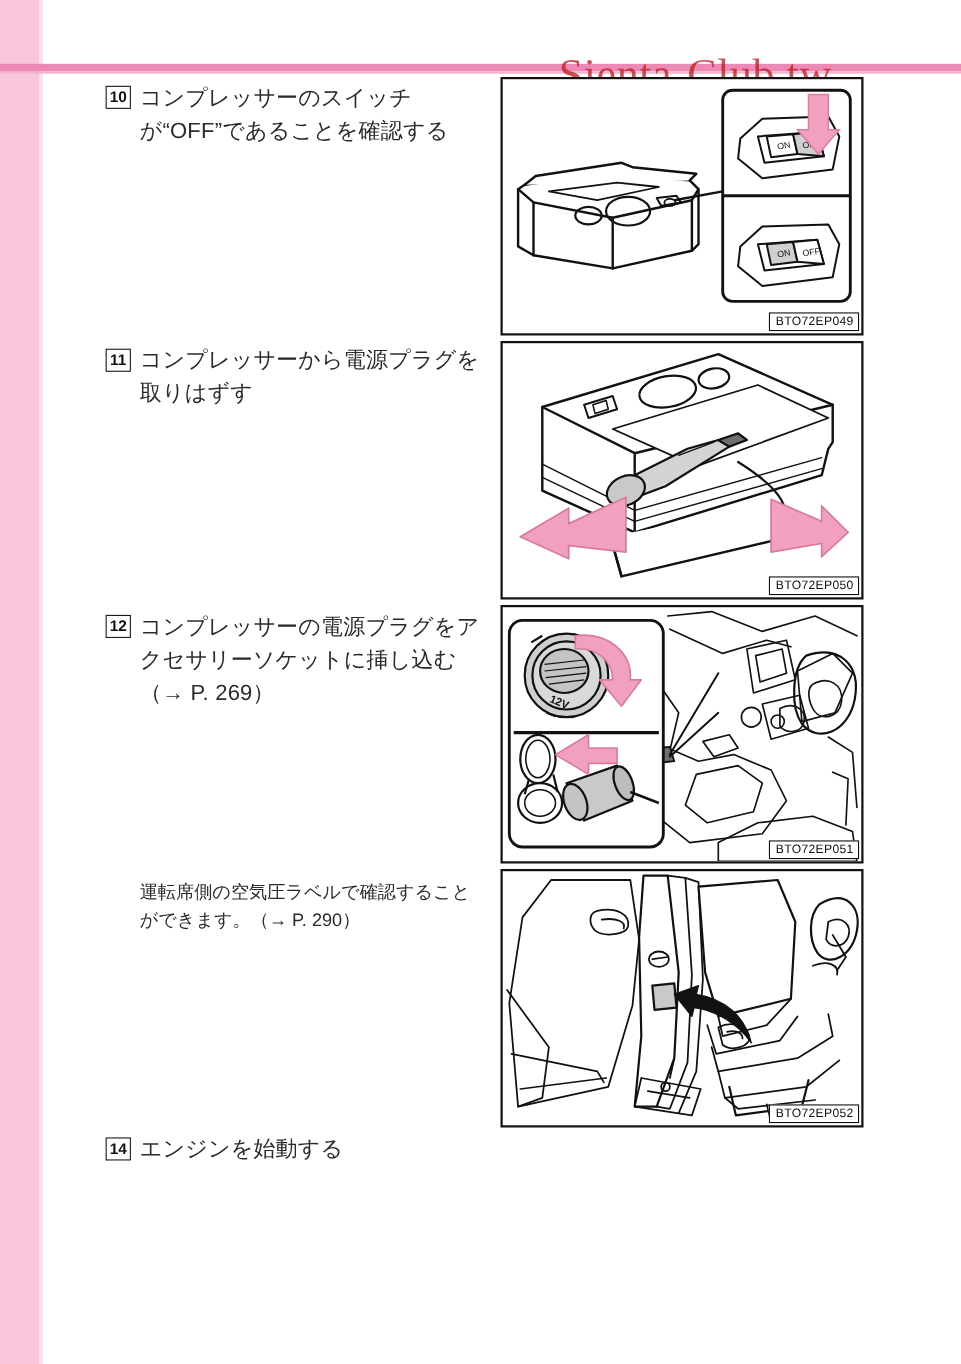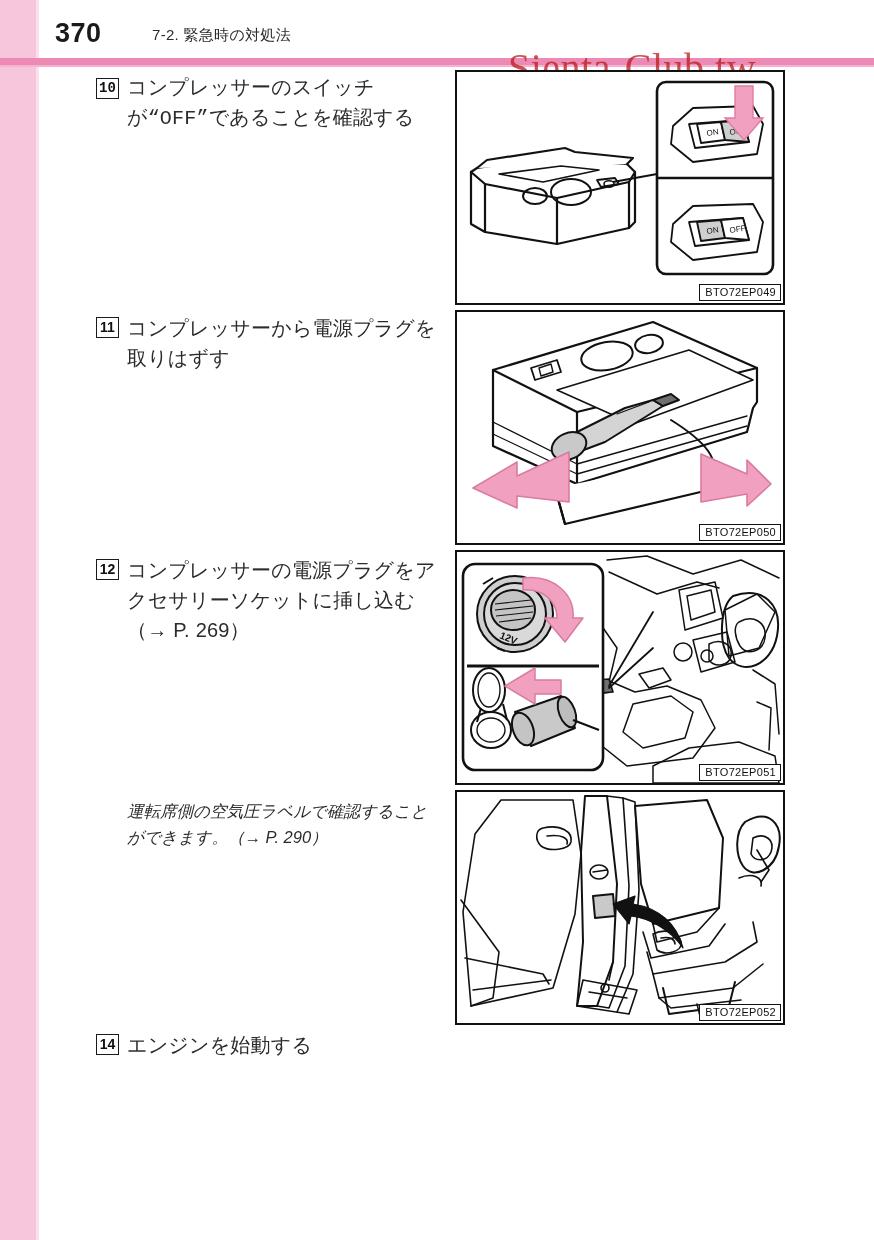--- a/index.html
+++ b/index.html
@@ -120,21 +120,20 @@
     color: #2b2b2b;
     letter-spacing: 0.2px;
   }
   .step-sub {
     margin-left: 31px;
     margin-top: 5px;
     font-size: 16.5px;
     line-height: 26px;
     color: #2b2b2b;
     width: 315px;
-    font-style: italic;
   }
   
   .figure {
     position: absolute;
     left: 455px;
     width: 330px;
     border: 2.2px solid #111;
     box-sizing: border-box;
     background: #ffffff;
     overflow: hidden;
@@ -155,30 +154,26 @@
   }
 </style>
 </head>
 <body>
 
 <div class="page">
 
   <div class="edge-band"></div>
   <div class="edge-band-hairline"></div>
 
-  <div class="header">
-    <div class="page-number">370</div>
-    <div class="section-title">7-2. 緊急時の対処法</div>
-  </div>
   <div class="header-rule"></div>
   <div class="header-rule-soft"></div>
 
   <div class="watermark">Sienta-Club.tw</div>
 
-  <div class="step" style="top:74px;font-family:Liberation Mono, monospace;">
+  <div class="step" style="top:74px;">
     <div class="step-head">
       <div class="step-num">10</div>
       <div class="step-text">コンプレッサーのスイッチが“OFF”であることを確認する</div>
     </div>
   </div>
 
   <div class="figure" style="top:70px; height:235px;">
     <svg width="326" height="231" viewBox="0 0 326 231">
       <g fill="none" stroke="#111" stroke-width="2.2" stroke-linejoin="round" stroke-linecap="round">
 

